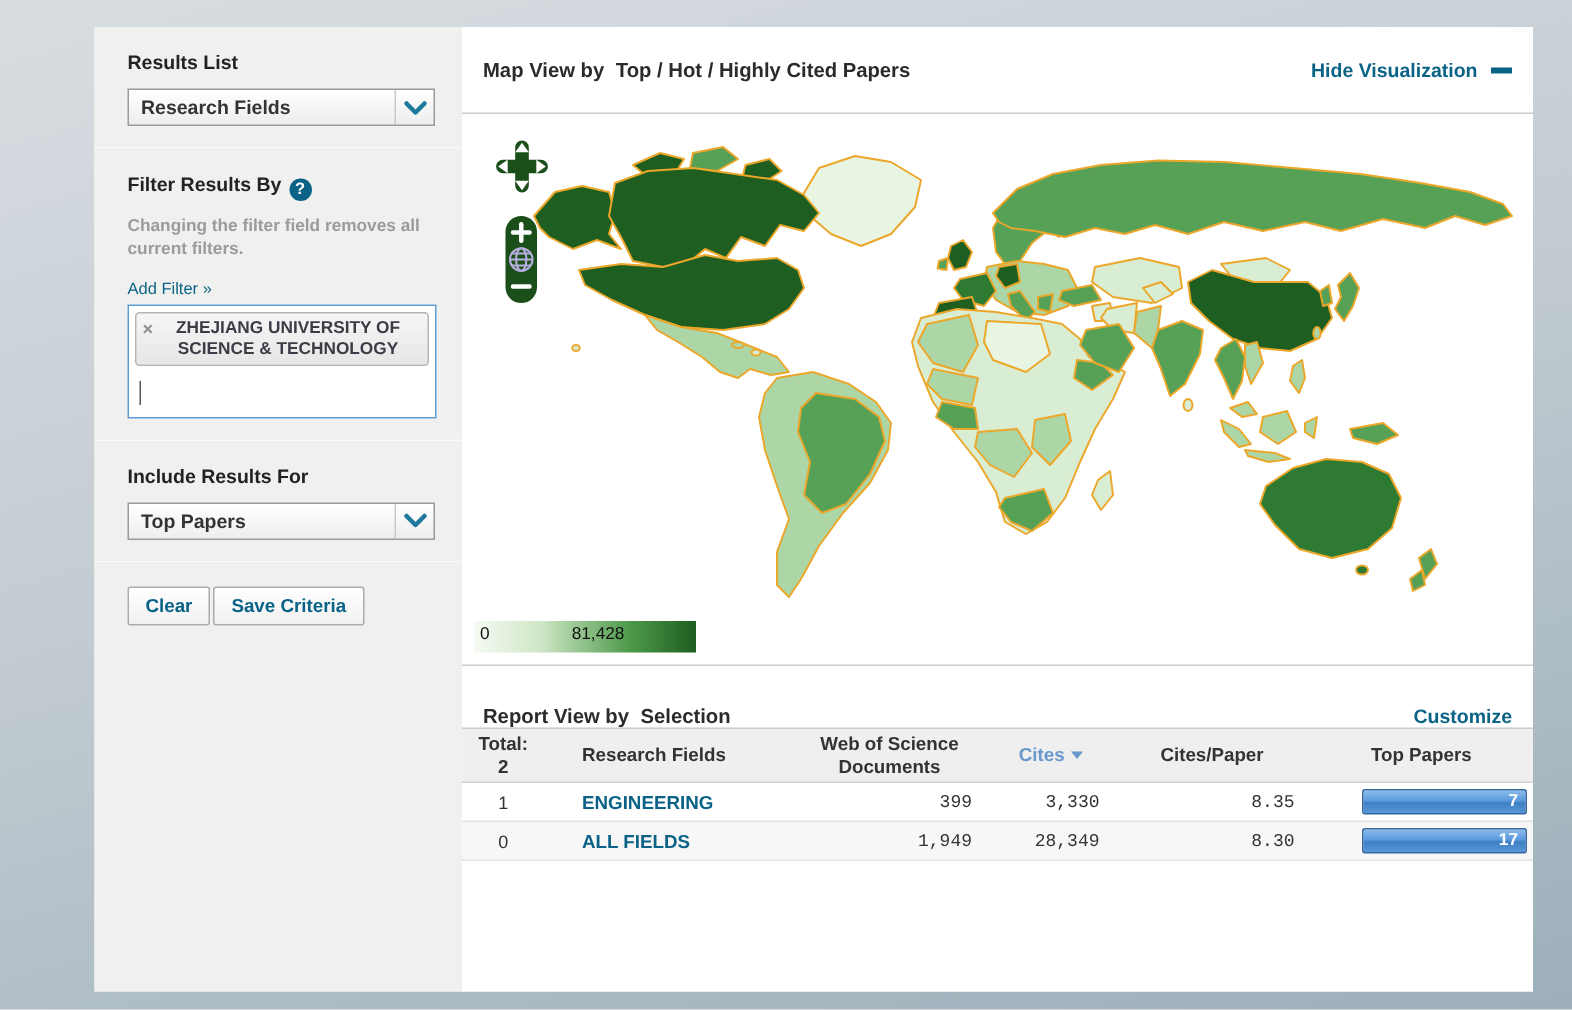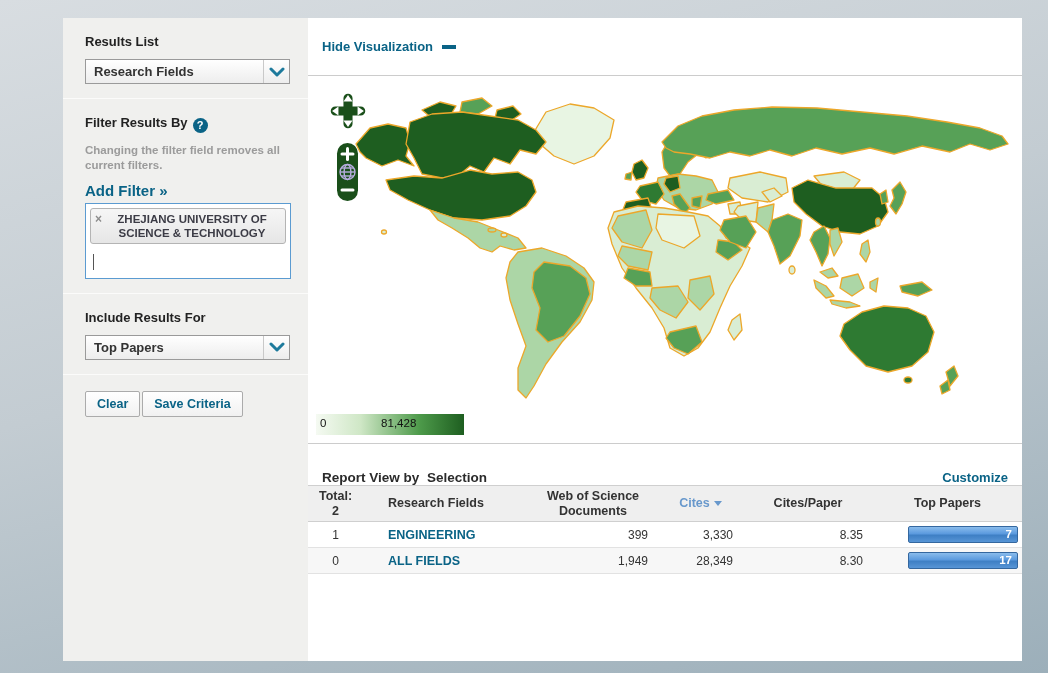--- a/index.html
+++ b/index.html
@@ -22,21 +22,21 @@
     display: flex; align-items: center; justify-content: space-between; cursor: pointer;
   }
   .dropdown .dd-label { font-size: 13px; font-weight: bold; color: #333; padding-left: 8px; }
   .dd-arrow { width: 26px; height: 100%; display: flex; align-items: center; justify-content: center; border-left: 1px solid #c9c9c9; }
   .help-badge {
     display: inline-flex; width: 15px; height: 15px; border-radius: 50%;
     background: var(--c-accent_teal,#10607f); color: #fff; font-size: 11px; font-weight: bold;
     align-items: center; justify-content: center; vertical-align: -2px; margin-left: 5px; cursor: pointer;
   }
   .sb-note { font-size: 11.5px; color: var(--c-note_gray,#9b9b9b); font-weight: bold; line-height: 1.35; margin-bottom: 8px; width: 200px; }
-  .add-filter { font-size: 15px; font-weight: bold; color: var(--c-accent_teal,#10607f); text-decoration: none; display: inline-block; margin-bottom: 4px; }
+  .add-filter { font-size: 11px; font-weight: normal; color: var(--c-accent_teal,#10607f); text-decoration: none; display: inline-block; margin-bottom: 4px; }
   .filter-box { width: 206px; min-height: 76px; background: #fff; border: 1px solid var(--c-filter_border_blue,#5b9bd1); padding: 4px; }
   .filter-tag {
     background: linear-gradient(#f6f6f6,#e6e6e6); border: 1px solid #b4b4b4; border-radius: 3px;
     padding: 3px 6px 3px 4px; display: flex; align-items: flex-start; cursor: default;
   }
   .tag-x { color: #8d8d8d; font-size: 12px; font-weight: bold; margin: 1px 3px 0 0; cursor: pointer; line-height: 1; }
   .tag-label { font-size: 11.5px; font-weight: bold; color: #3c3c46; text-align: center; flex: 1; line-height: 1.25; }
   .caret { width: 1px; height: 16px; background: #555; margin: 10px 0 0 3px; }
   .sb-buttons { display: flex; gap: 2px; }
   .sb-btn {
@@ -74,21 +74,21 @@
   }
   .th { text-align: center; line-height: 1.2; }
   .th-field { text-align: left; padding-left: 25px; }
   .th-cites { color: var(--c-link_blue,#6898cc); cursor: pointer; }
   .sort-caret { display: inline-block; width: 0; height: 0; border-left: 4px solid transparent; border-right: 4px solid transparent; border-top: 5px solid var(--c-link_blue,#6898cc); margin-left: 4px; vertical-align: 1px; }
   .data-row { height: 26px; border-bottom: 1px solid #e2e2e2; }
   .data-row.alt { background: #f7f7f7; }
   .td-rank { text-align: center; }
   .td-field { padding-left: 25px; }
   .field-link { color: var(--c-accent_teal,#00688e); font-weight: bold; text-decoration: none; font-size: 12.5px; }
-  .td-num { text-align: right; padding-right: 10px; }
+  .td-num { text-align: right; padding-right: 10px; font-family: Liberation Mono, monospace; }
   .td-bar { padding: 0 4px 0 35px; }
   .bar {
     height: 17px; border: 1px solid var(--c-bar_border,#34679f); border-radius: 2px;
     background: linear-gradient(var(--c-bar_blue_top,#8abcec) 0%, #5b9ade 45%, var(--c-bar_blue_bottom,#3e7fc4) 55%, #5795d6 100%);
     color: #fff; font-weight: bold; font-size: 11.5px; text-align: right; line-height: 15px; padding-right: 5px; cursor: pointer;
   }
   
   .country { stroke: var(--c-map_border,#eca72a); stroke-width: 1.3; stroke-linejoin: round; }
   .mp-dark  { fill: var(--c-map_dark,#1e5e20); }
   .mp-mdark { fill: var(--c-map_mediumdark,#2e7a32); }
@@ -147,20 +147,24 @@
 
     <div class="sb-section sb-buttons">
       <button class="sb-btn">Clear</button>
       <button class="sb-btn">Save Criteria</button>
     </div>
   </aside>
 
   <main class="main">
 
     <div class="panel-header">
+      <div class="panel-title">
+        <span>Map View by</span>
+        <span class="title-value">Top / Hot / Highly Cited Papers</span>
+      </div>
       <a href="#" class="panel-link">
         <span>Hide Visualization</span>
         <span class="minus-icon"></span>
       </a>
     </div>
 
     <div class="map-area">
       <svg class="world-svg" width="694" height="332" viewBox="0 0 694 332">
         <g>
           <path class="country mp-dark" d="M100,30 l18,-8 16,4 -6,10 -16,4 z"></path>

